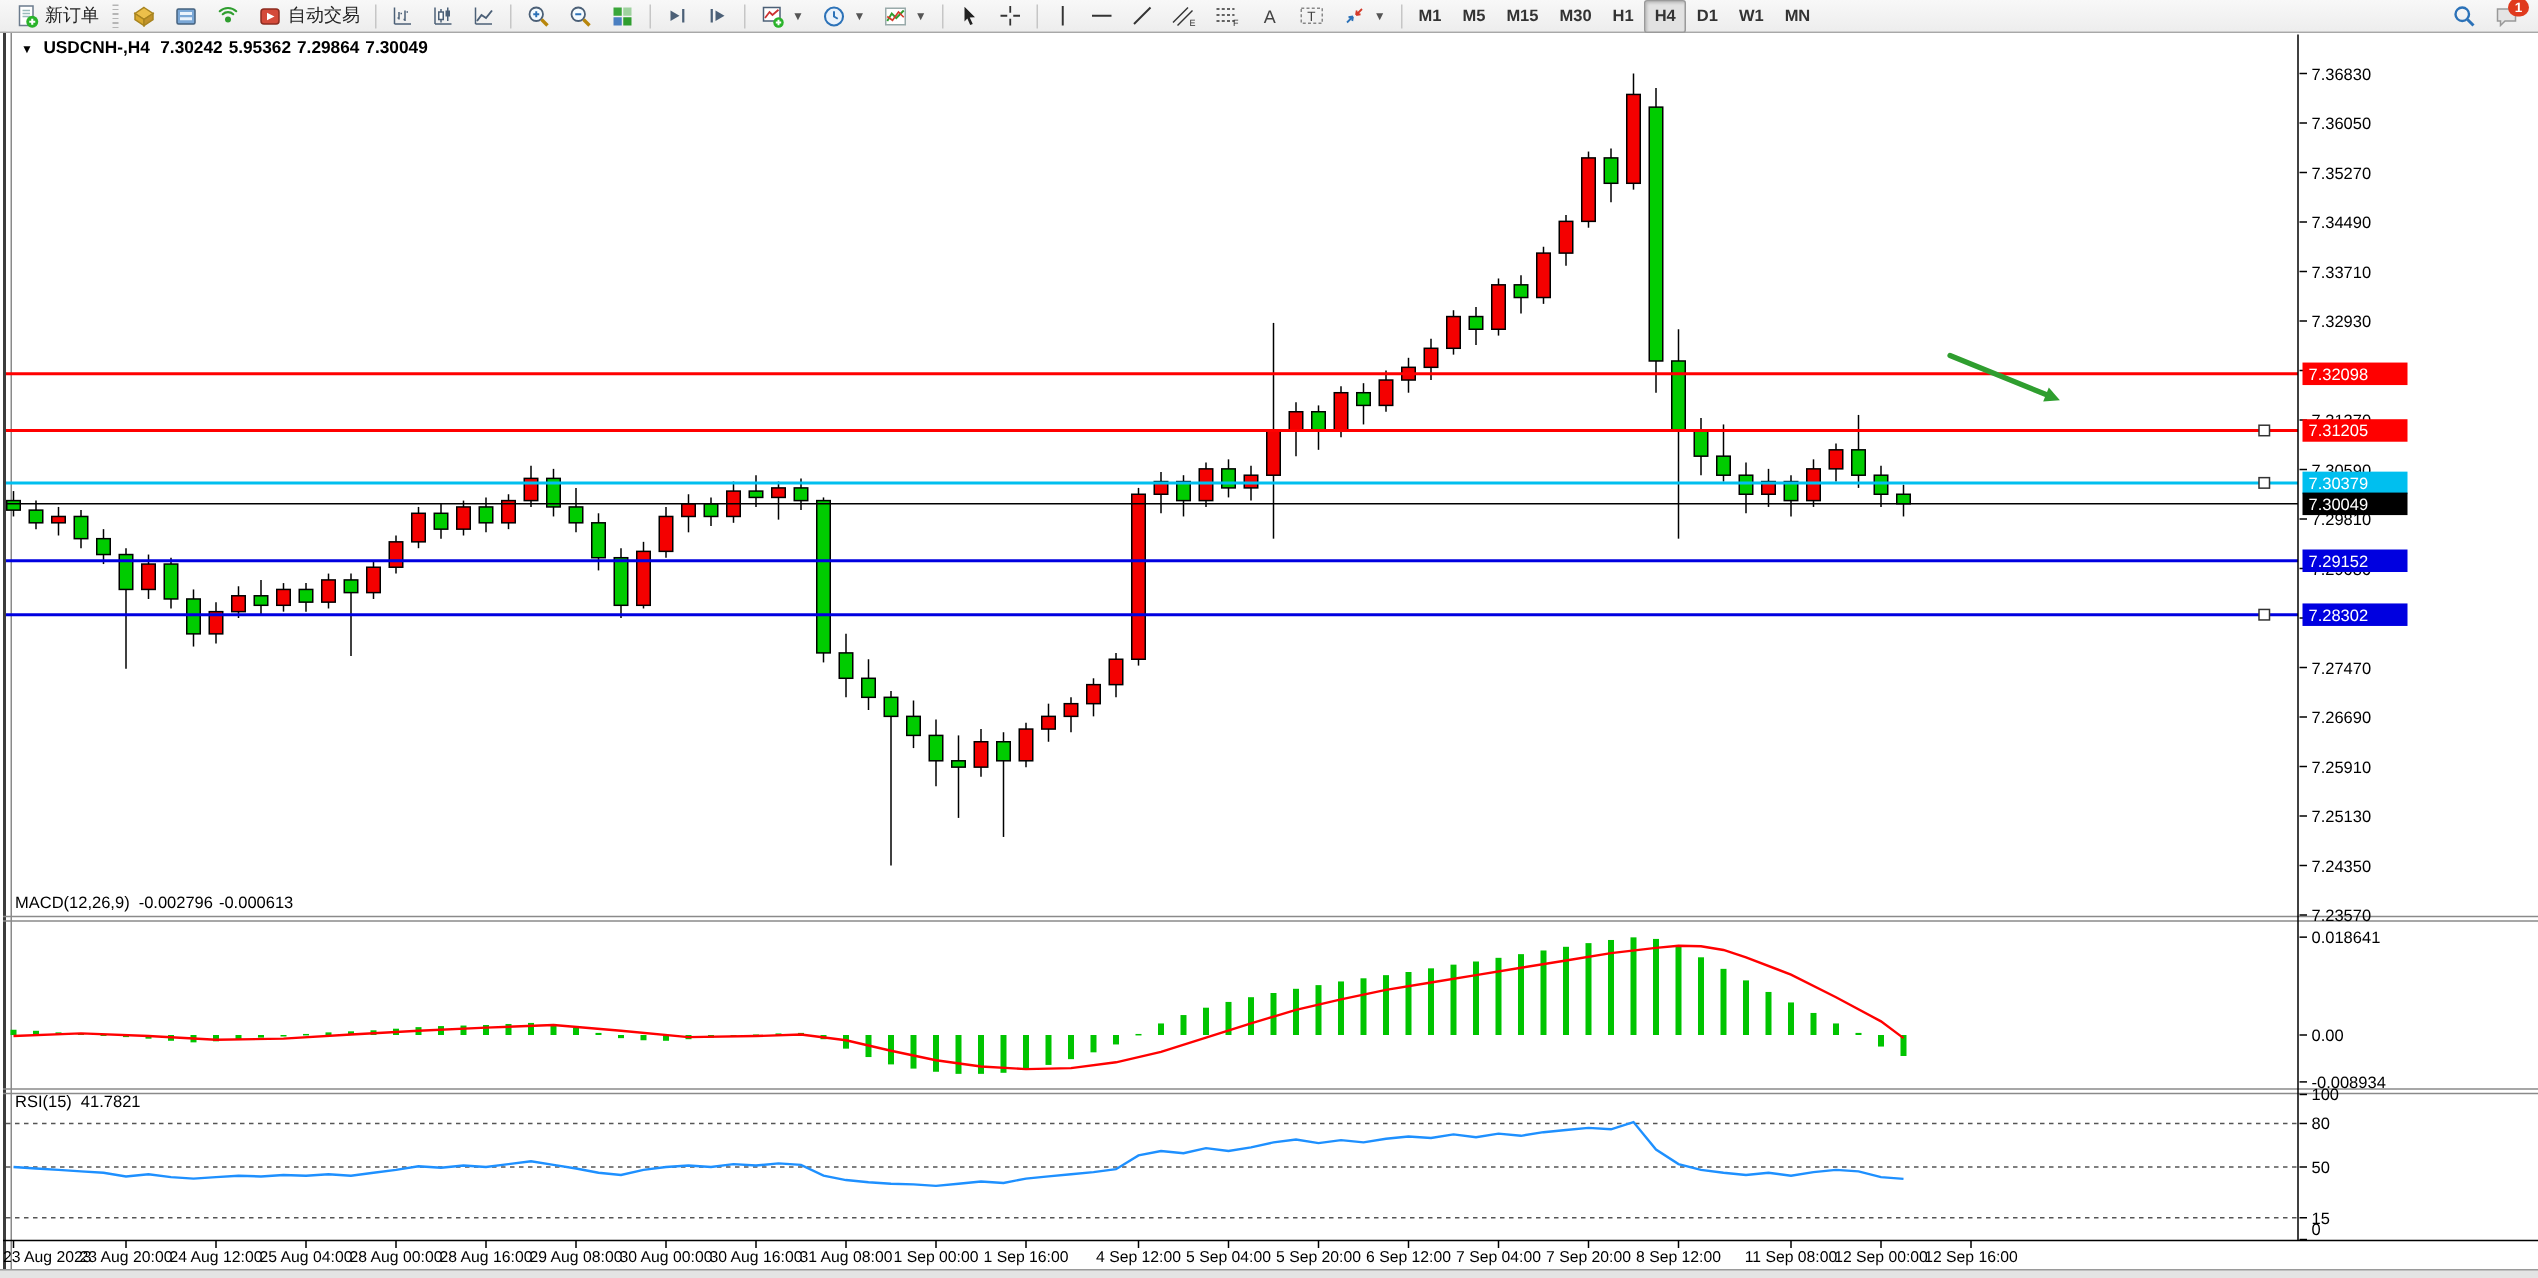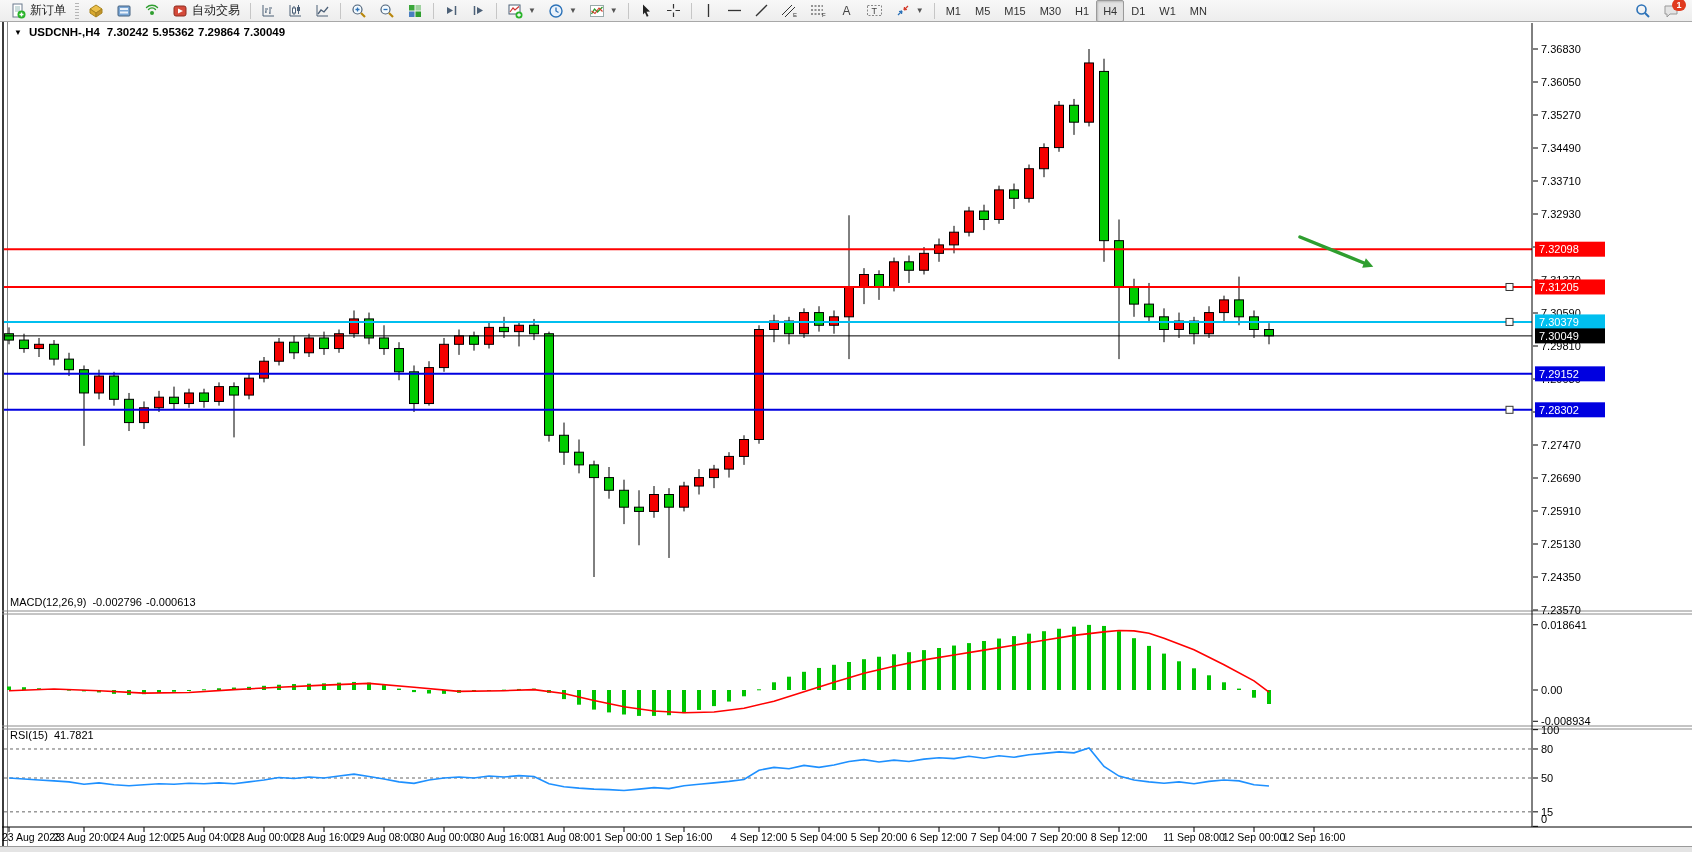--- a/index.html
+++ b/index.html
@@ -2,21 +2,21 @@
 <html><head>
 <meta charset="utf-8">
 <style>
   html,body{margin:0;padding:0;background:#ececec;font-family:"Liberation Sans",sans-serif;}
   #screen{position:relative;width:1692px;height:852px;background:#ffffff;overflow:hidden;}
   
   #toolbar{position:absolute;left:0;top:0;width:1692px;height:22px;background:linear-gradient(#f8f8f8,#ededed);
     border-bottom:1px solid #a8a8a8;display:flex;align-items:center;padding-left:4px;box-sizing:border-box;font-size:12px;color:#222;}
   .tbtn{display:inline-flex;align-items:center;gap:4px;height:20px;padding:0 5px;border:1px solid transparent;border-radius:2px;white-space:nowrap;}
   .tbtn.active{border:1px solid #9a9a9a;background:#e2e2e2;box-shadow:inset 1px 1px 2px rgba(0,0,0,.18);}
-  .tf{font-size:11px;font-weight:normal;color:#333;padding:0 6px;}
+  .tf{font-size:11px;font-weight:bold;color:#333;padding:0 6px;}
   .grip{width:4px;height:16px;margin:0 3px;background:repeating-linear-gradient(to bottom,#b5b5b5 0 1px,transparent 1px 3px);}
   .sep{width:1px;height:16px;background:#c6c6c6;margin:0 4px;}
   .dd{font-size:8px;color:#555;margin-left:1px;}
   .spacer{flex:1;}
   .badge{position:absolute;top:-4px;right:-6px;background:#e03a1e;color:#fff;border-radius:7px;min-width:12px;height:12px;
     font-size:9px;font-weight:bold;line-height:12px;text-align:center;padding:0 1px;}
   .iconwrap{position:relative;display:inline-flex;}
   
   #chartwin{position:absolute;left:0;top:22px;width:1692px;height:824px;background:#fff;}
   #win-left{position:absolute;left:2px;top:22px;width:2px;height:824px;background:#3c3c3c;}

